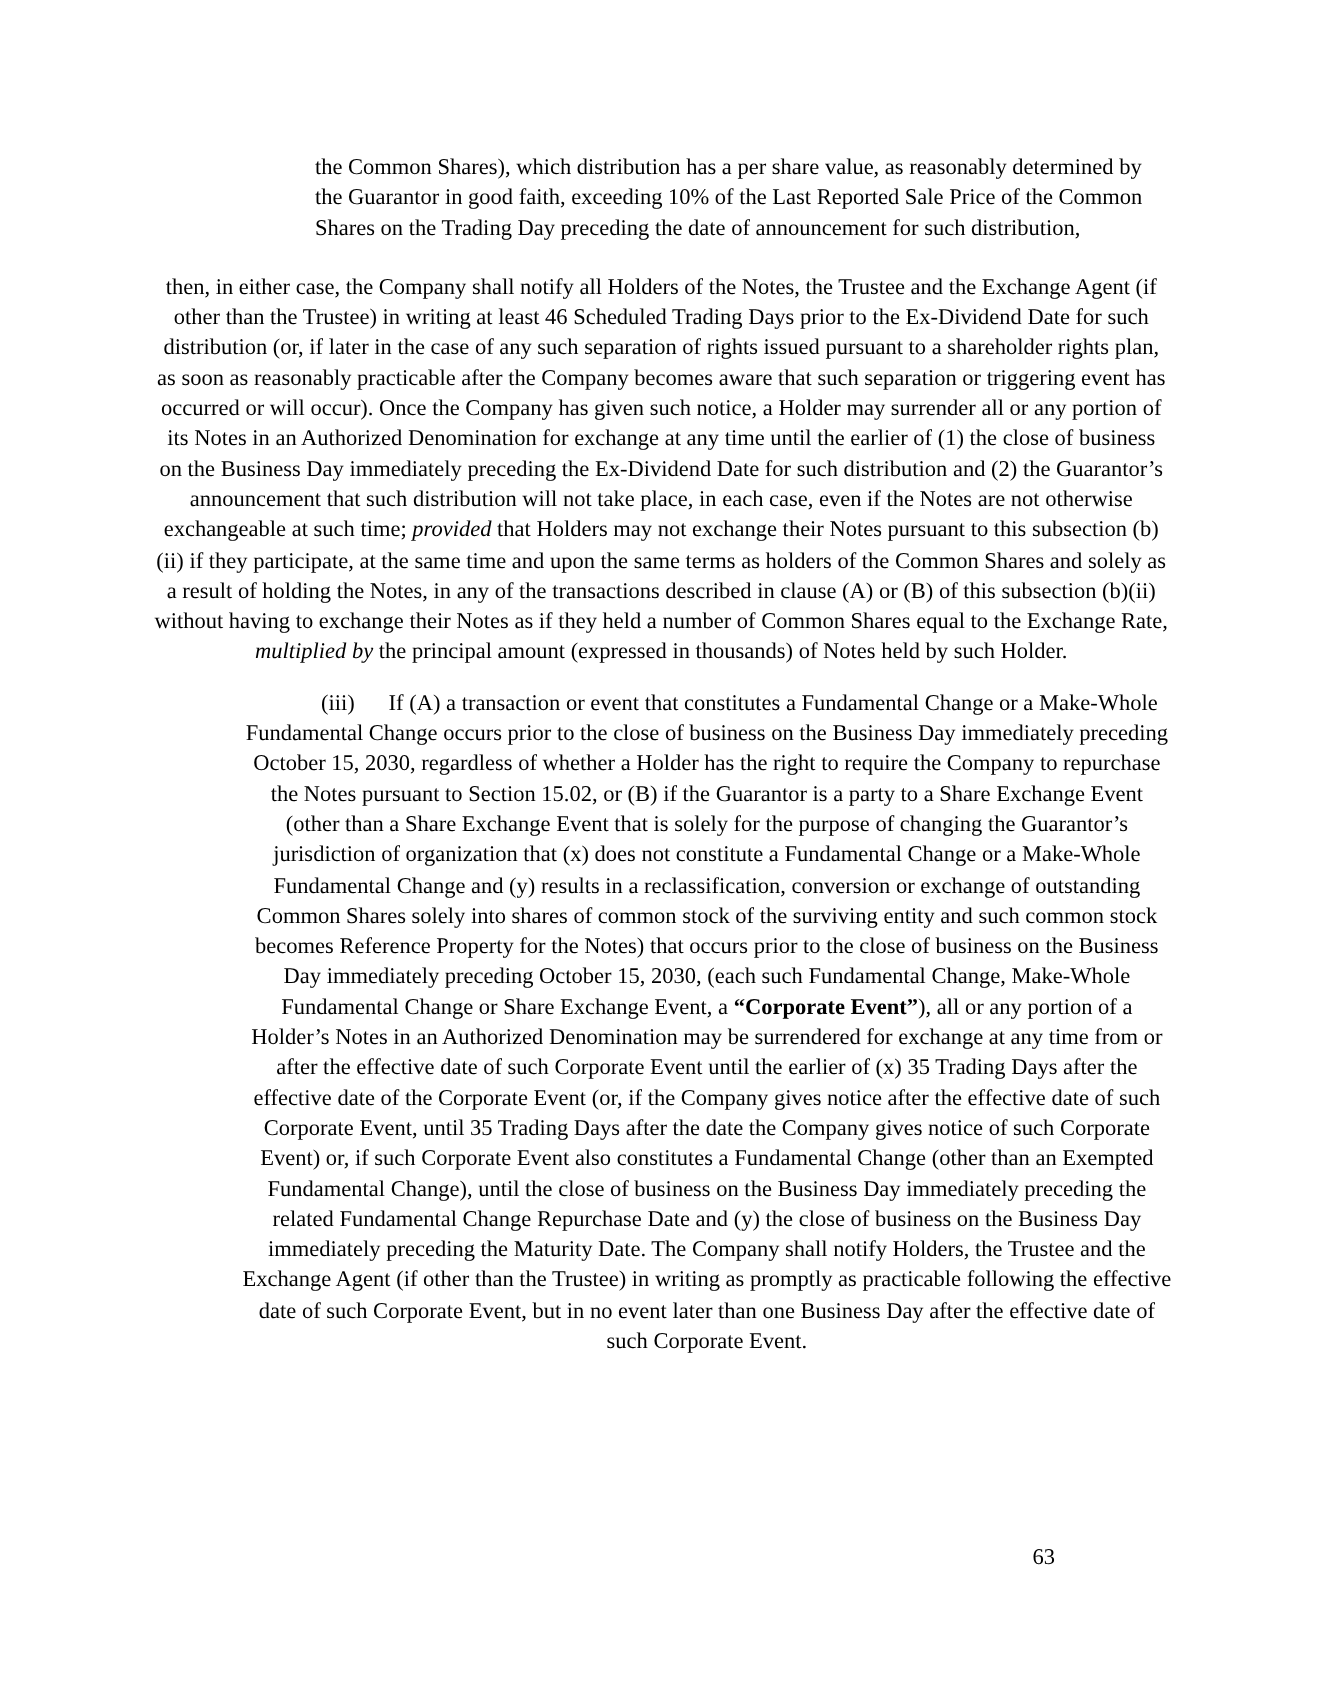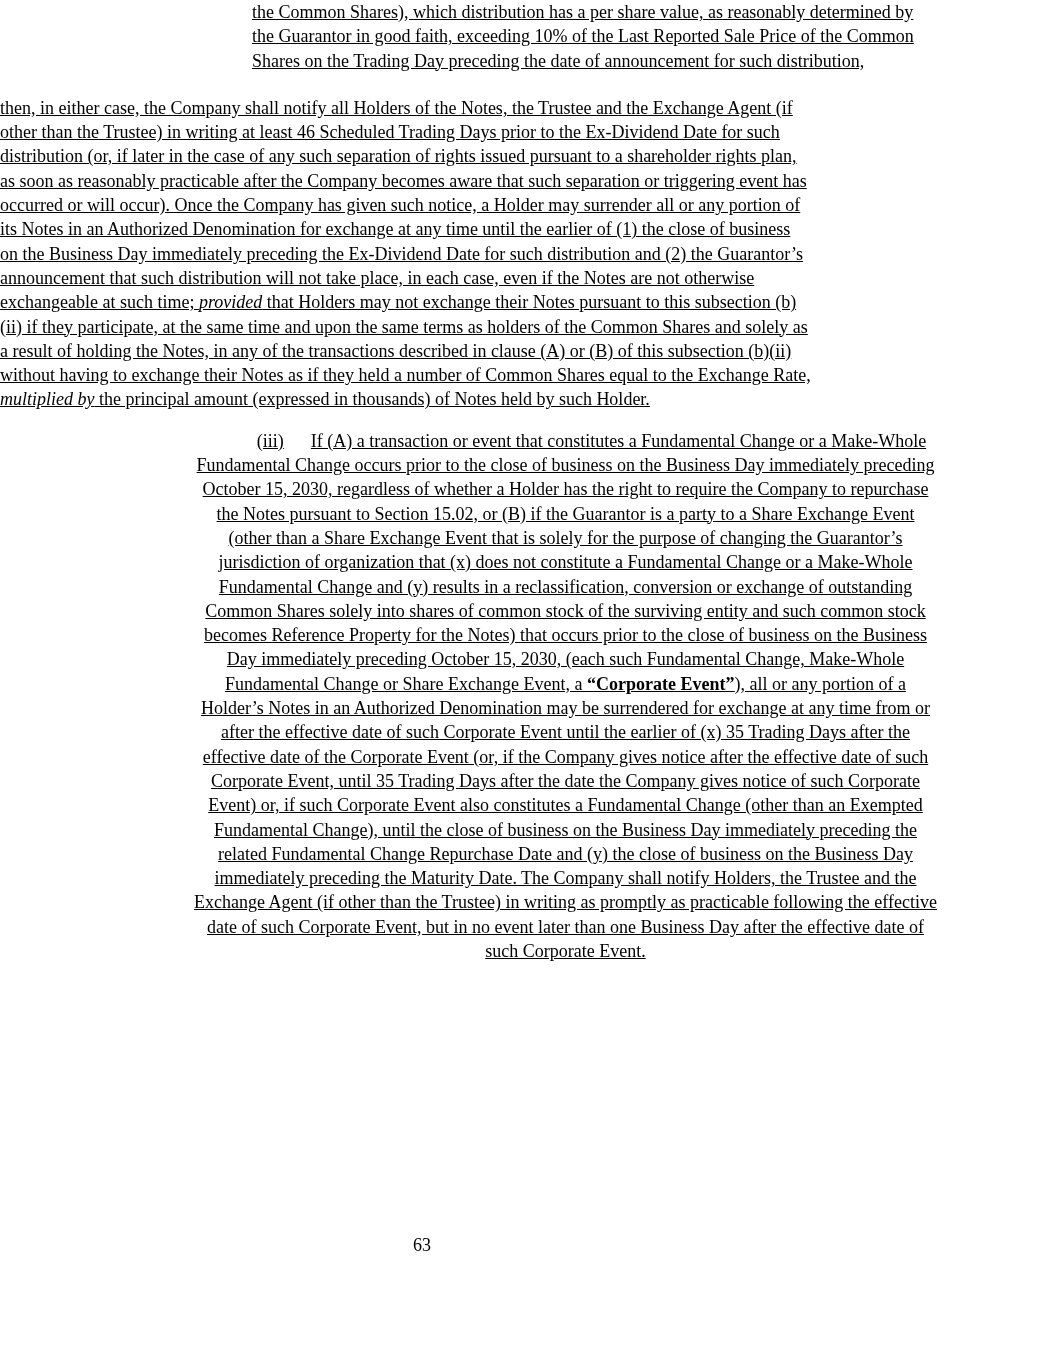--- a/index.html
+++ b/index.html
@@ -15,48 +15,50 @@
     font-family: "Liberation Serif", "DejaVu Serif", serif;
     font-size: 18px;
     line-height: 24.3px;
     -webkit-font-smoothing: antialiased;
   }
   .page {
     position: relative;
     box-sizing: border-box;
     width: 1055px;
     height: 1365px;
-    text-decoration: underline;
+    padding-top: 121px;
   }
   p { margin: 0; text-align: left; }
   .bq {
     margin-left: 252px;
     width: 670px;
   }
   .p1 {
     margin-top: 23px;
+    margin-left: 123px;
     width: 812px;
+    text-align: center;
   }
   .p2 {
     margin-top: 17px;
     margin-left: 193px;
     width: 745px;
     text-indent: 52px;
     text-align: center;
   }
   .tab {
     display: inline-block;
     width: 27px;
   }
   .footer {
     position: absolute;
     top: 1233px;
     left: 0;
     width: 844px;
-    text-align: center;
+    text-align: right;
   }
   i { font-style: italic; }
   b { font-weight: bold; }
 </style>
 </head>
 <body>
 
 <div class="page">
 
   <p class="bq">the Common Shares), which distribution has a per share value, as reasonably determined by the Guarantor in good faith, exceeding 10% of the Last Reported Sale Price of the Common Shares on the Trading Day preceding the date of announcement for such distribution,</p>

